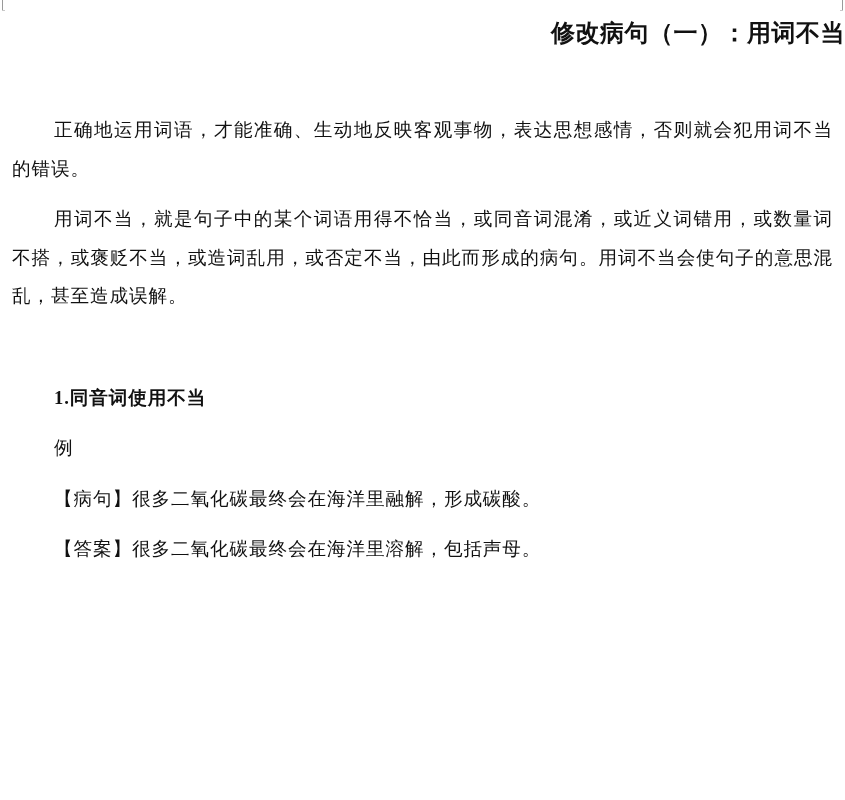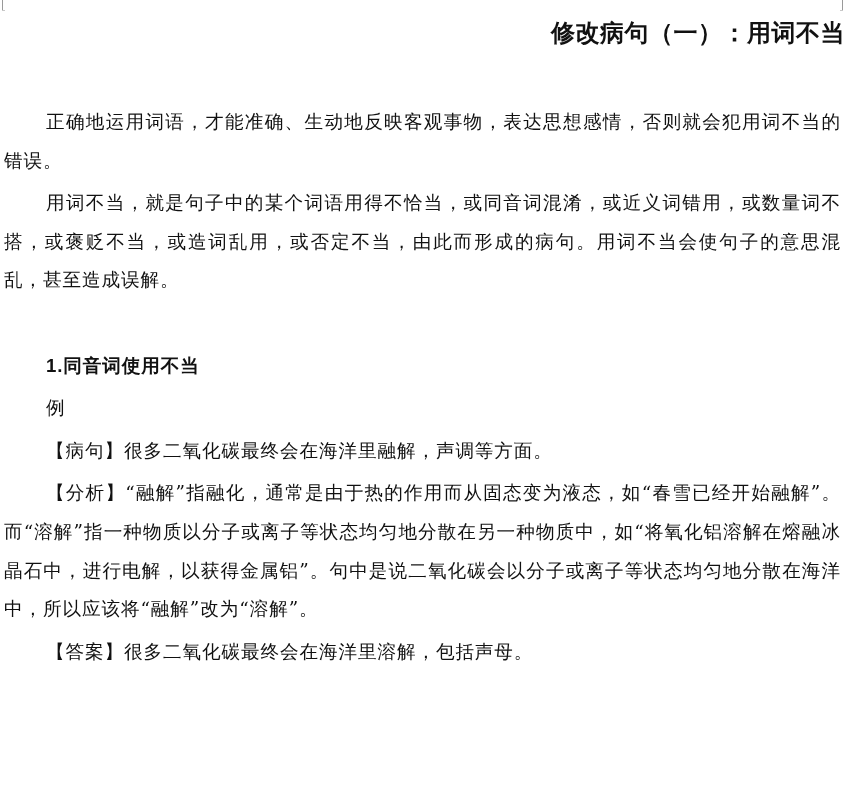--- a/index.html
+++ b/index.html
@@ -58,29 +58,29 @@
     position: absolute;
     left: 0;
     width: 845px;
     font-size: 18.6px;
     line-height: 38.6px;
     text-align: justify;
     text-align-last: left;
     letter-spacing: 0.9px;
   }
   .para {
-    margin: 4px;
+    margin: 12px;
     text-indent: 42px;
   }
   .blank { height: 38.6px; }
   b, .bold {
     font-weight: normal;
   }
   .heading-line {
-    font-family: Liberation Sans, sans-serif;
+    font-family: Liberation Serif, serif;
     font-weight: bold;
   }
 </style>
 </head>
 <body>
 
 <div class="crop-mark left"></div>
 <div class="crop-mark right"></div>
 
 <div class="page">
@@ -95,21 +95,20 @@
 
     <p class="para"><b>用词不当，就是句子中的某个词语用得不恰当，或同音词混淆，或近义词错用，或数量词不搭，或褒贬不当，或造词乱用，或否定不当，由此而形成的病句。</b><span>用词不当会使句子的意思混乱，甚至造成误解。</span></p>
 
     <div class="blank"></div>
 
     <p class="para"><span class="heading-line">1.同音词使用不当</span></p>
 
 
     <p class="para"><b>例</b></p>
 
-    <p class="para"><b>【病句】</b><b>很多二氧化碳最终会在海洋里融解，声调等方面。</b></p>
+    <p class="para"><b>【病句】</b><b>很多二氧化碳最终会在海洋里融解，形成碳酸。</b></p>
 
-    <p class="para"><span>【分析】</span><span>“融解”指融化，通常是由于热的作用而从固态变为液态，如“春雪已经开始融解”。而“溶解”指一种物质以分子或离子等状态均匀地分散在另一种物质中，如“将氧化铝溶解在熔融冰晶石中，进行电解，以获得金属铝”。句中是说二氧化碳会以分子或离子等状态均匀地分散在海洋中，所以应该将“融解”改为“溶解”。</span></p>
 
 
     <p class="para"><b>【答案】</b><b>很多二氧化碳最终会在海洋里溶解，包括声母。</b></p>
 
   </div>
 </div>
 
 </body></html>

